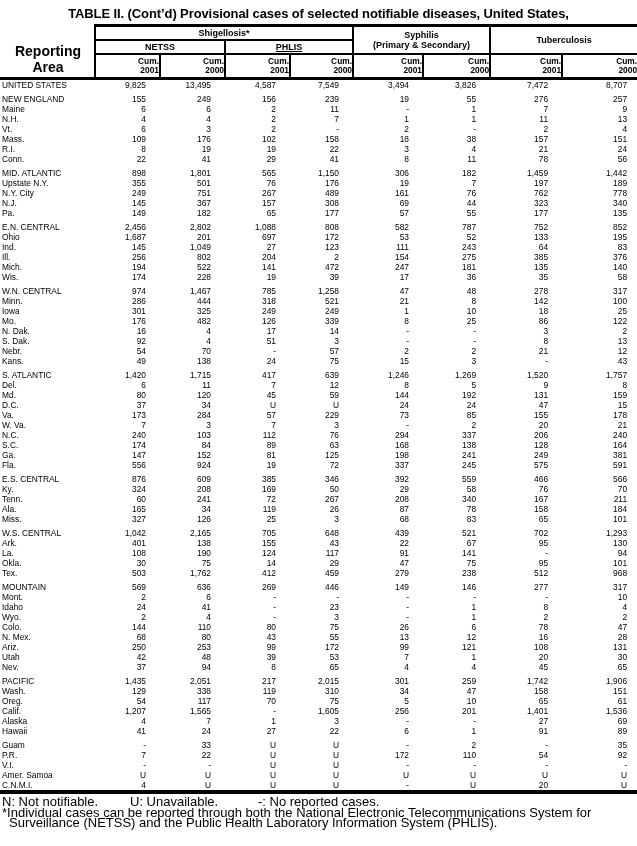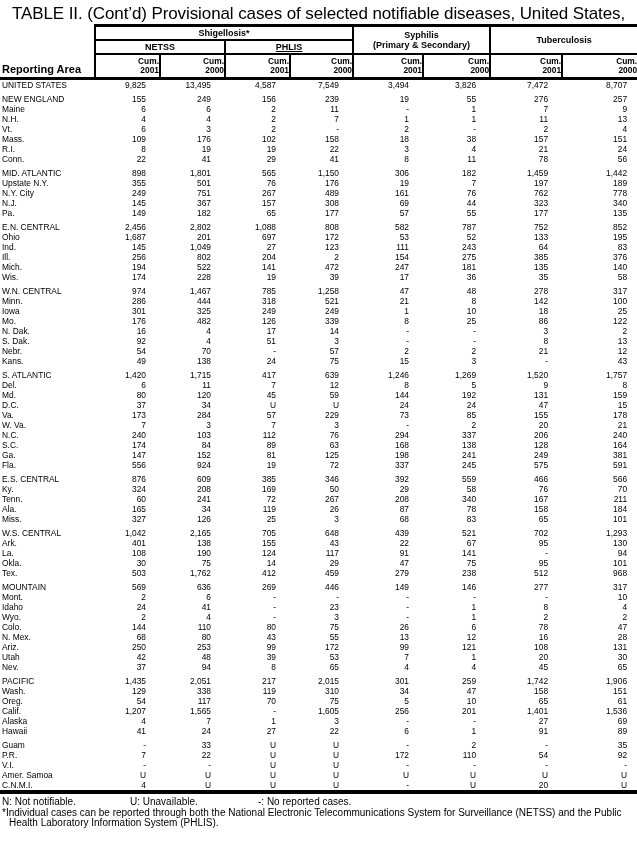--- a/index.html
+++ b/index.html
@@ -1,43 +1,43 @@
 <!DOCTYPE html>
 <html><head>
 <meta charset="utf-8">
 <style>
   html,body { margin:0; padding:0; background:#fff; }
   .page {
     position:relative; width:637px; height:846px; background:#fff;
     font-family:"Liberation Sans", sans-serif; color:#000; overflow:hidden;
   }
-  .title { text-align:center; font-weight:normal; font-size:17px; line-height:15px; padding-top:6px; letter-spacing:-0.1px; }
+  .title { text-align:center; font-weight:bold; font-size:13px; line-height:15px; padding-top:6px; letter-spacing:-0.1px; }
   table { border-collapse:collapse; table-layout:fixed; width:637px; margin-top:3px; }
   col.c-area { width:95px; } col.c1{width:65px;} col.c2{width:65px;} col.c3{width:65px;}
   col.c4{width:63px;} col.c5{width:70px;} col.c6{width:67px;} col.c7{width:72px;} col.c8{width:75px;}
   thead th { font-weight:bold; padding:0; background:#fff; }
   th.area-h {
-    text-align:left; vertical-align:bottom; font-size:11px; padding:0 0 2px 2px;
+    text-align:center; vertical-align:bottom; font-size:14px; padding:0 0 2px 2px;
     border-right:2px solid #000; border-bottom:3px solid #000;
   }
   th.grp { font-size:9px; line-height:10px; vertical-align:middle; }
   th.shig { border-top:3px solid #000; border-bottom:2px solid #000; border-right:2px solid #000; padding:1px 0; }
   th.syph { border-top:3px solid #000; border-bottom:2px solid #000; border-right:2px solid #000; padding:1px 0; }
   th.tb   { border-top:3px solid #000; border-bottom:2px solid #000; padding:1px 0; }
   th.netss{ border-bottom:2px solid #000; border-right:2px solid #000; padding:1px 0; }
   th.phlis{ border-bottom:2px solid #000; border-right:2px solid #000; padding:1px 0;text-decoration:underline; }
   tr.cumrow th { font-size:8.4px; line-height:9px; padding:2px 0 2px 0; border-right:2px solid #000; border-bottom:3px solid #000;text-align:right; }
   tr.cumrow th:last-child { border-right:none; }
   tbody td { font-size:8.4px; line-height:10px; padding:0; white-space:nowrap; }
   td.area { text-align:left; padding-left:2px; }
   td.num  { text-align:right; padding-right:14px; }
   td.num:last-child { padding-right:10px; }
   tr.gap td { height:4px; line-height:4px; font-size:1px; }
   tbody tr.last td { border-bottom:4px solid #000; }
-  .footnotes { margin-top:3px; font-size:10px; line-height:10.5px; padding-left:2px; }
+  .footnotes { margin-top:3px; font-size:13px; line-height:10.5px; padding-left:2px; }
   .fn-row span.fn-n { display:inline-block; width:128px; }
   .fn-row span.fn-u { display:inline-block; width:128px; }
   .fn-star { padding-left:7px; text-indent:-7px; width:630px; }
 </style>
 </head>
 <body>
 
 <div class="page">
 
   <div class="title">

